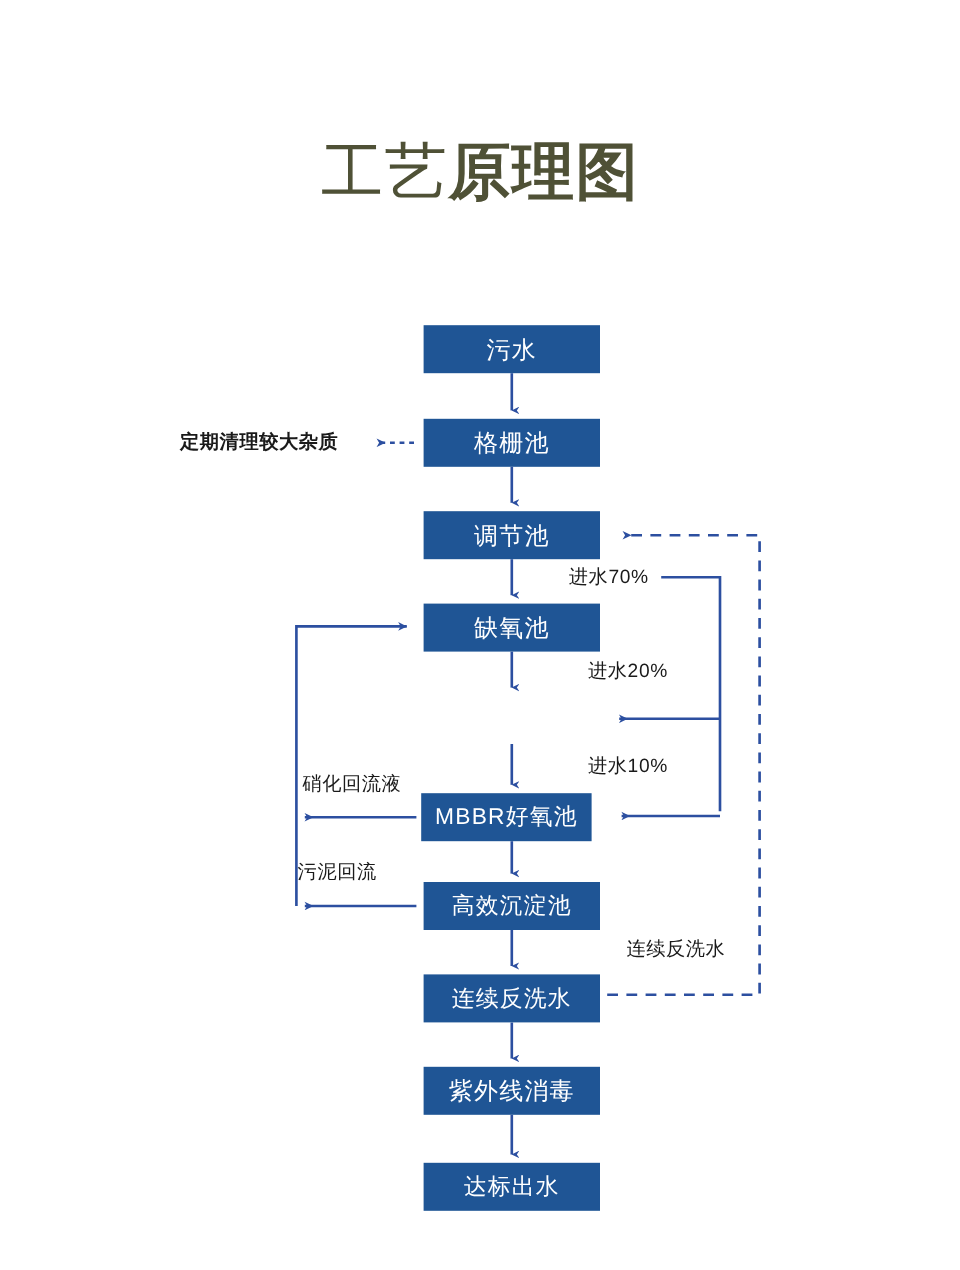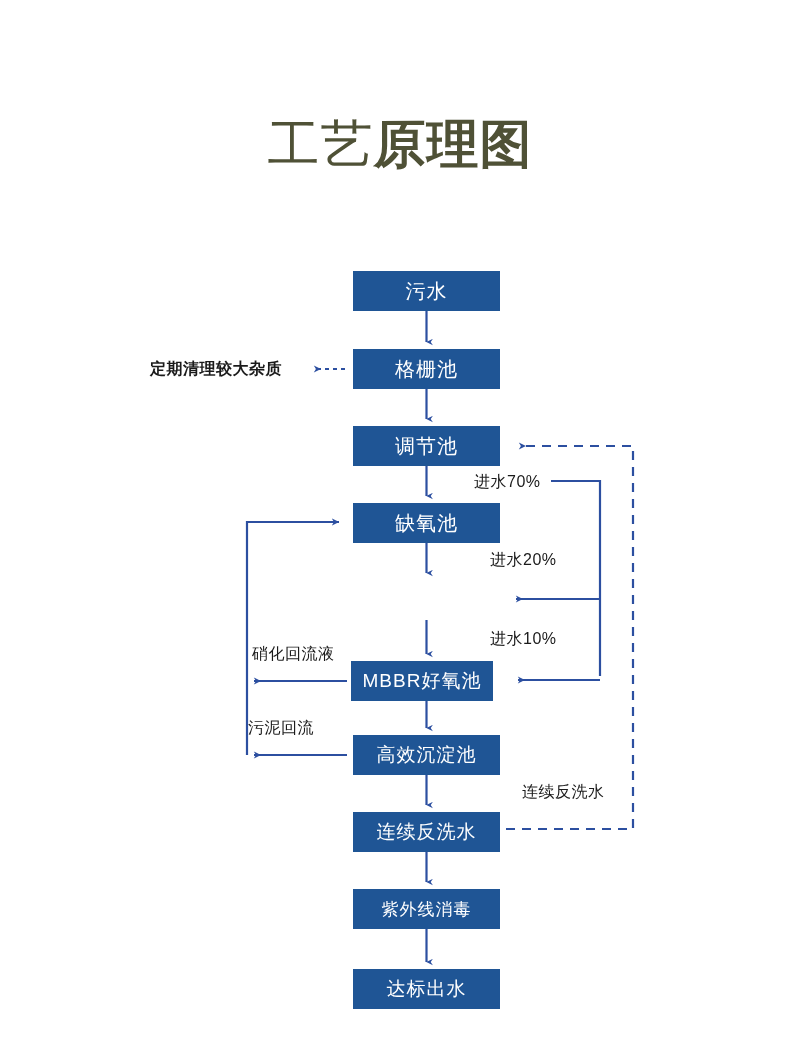--- a/index.html
+++ b/index.html
@@ -141,21 +141,21 @@
   </div>
   <div class="pbox" style="left:351px;top:661px;width:142px;height:40px;font-size:19px;">
     <span>MBBR好氧池</span>
   </div>
   <div class="pbox" style="left:353px;top:735px;width:147px;height:40px;font-size:19px;">
     <span>高效沉淀池</span>
   </div>
   <div class="pbox" style="left:353px;top:812px;width:147px;height:40px;font-size:19px;">
     <span>连续反洗水</span>
   </div>
-  <div class="pbox" style="left:353px;top:889px;width:147px;height:40px;font-size:17px;">
+  <div class="pbox" style="left:353px;top:889px;width:147px;height:40px;font-size:20px;">
     <span>紫外线消毒</span>
   </div>
   <div class="pbox" style="left:353px;top:969px;width:147px;height:40px;font-size:19px;justify-content:center;">
     <span>达标出水</span>
   </div>
 
   <div class="elabel" style="left:150px;top:361px;font-weight:bold;">定期清理较大杂质</div>
   <div class="elabel" style="left:474px;top:474px;">进水70%</div>
   <div class="elabel" style="left:490px;top:552px;">进水20%</div>
   <div class="elabel" style="left:490px;top:631px;">进水10%</div>

